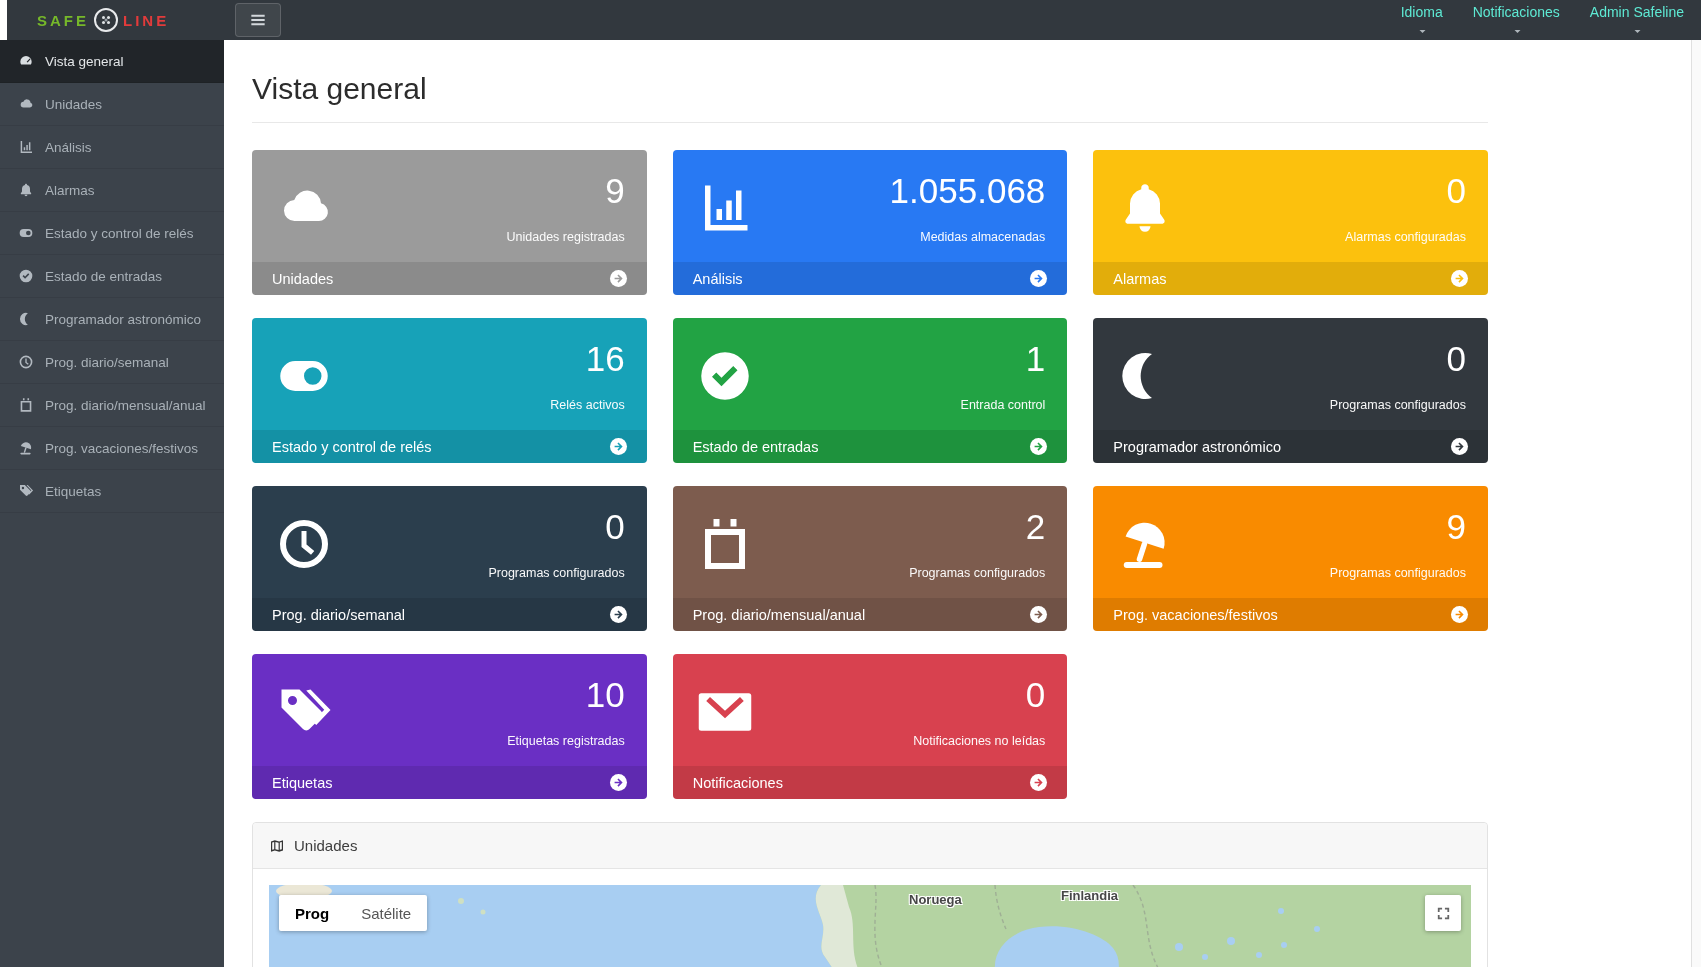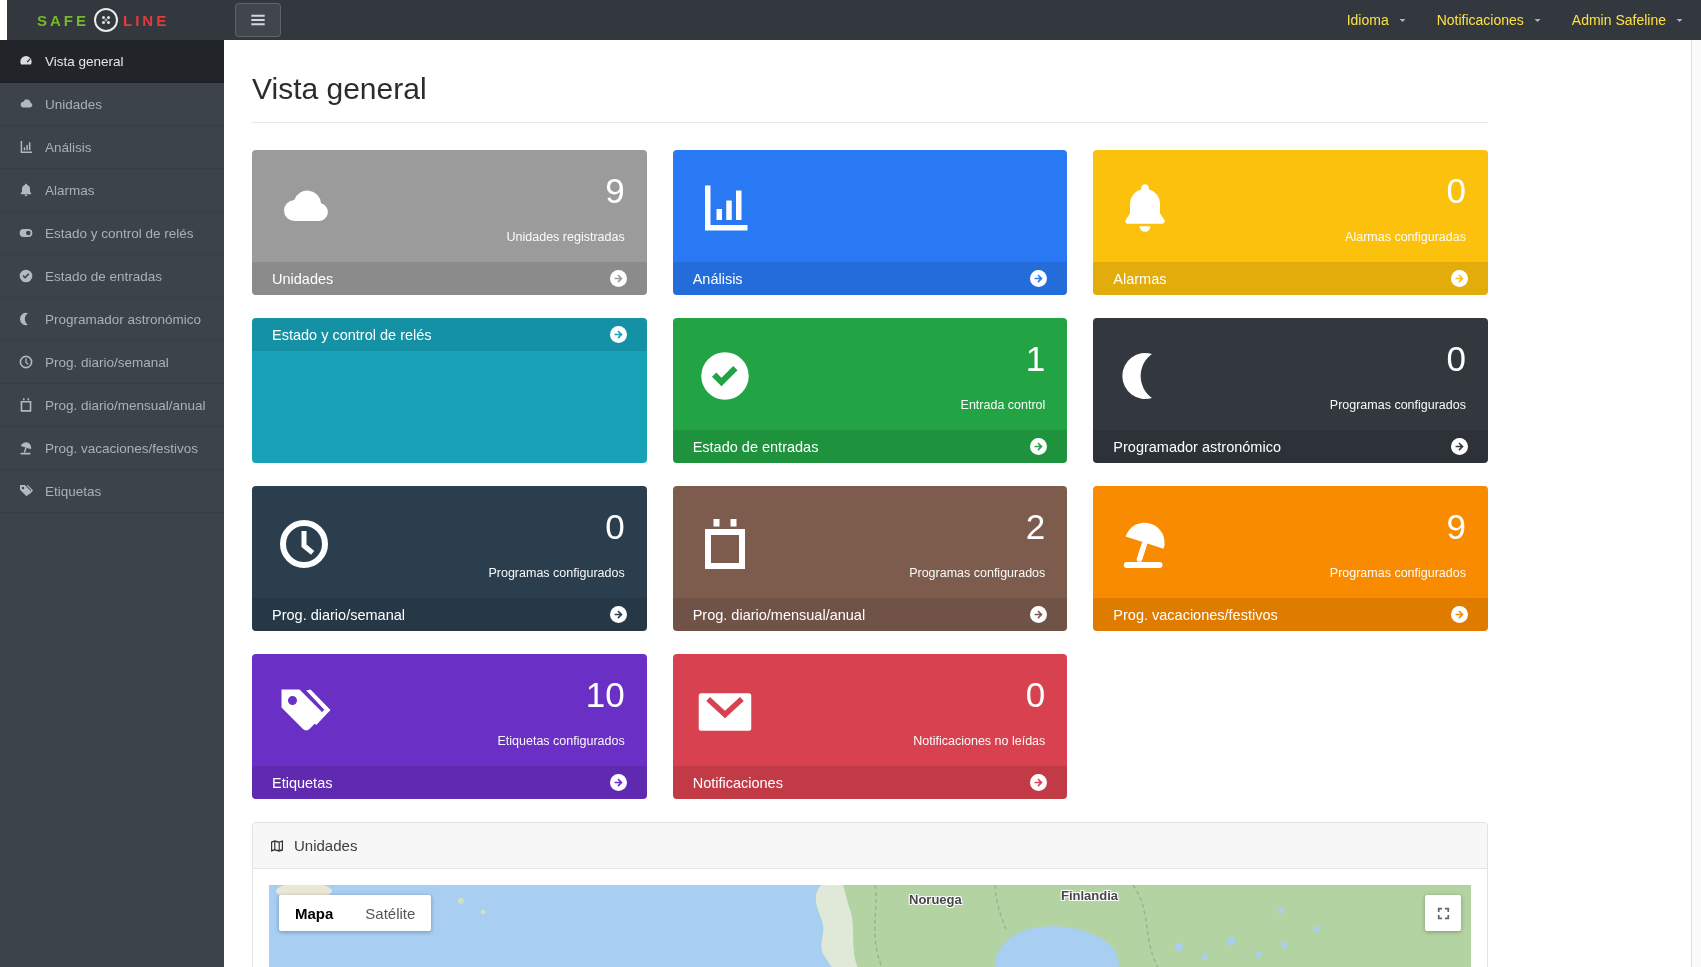--- a/index.html
+++ b/index.html
@@ -29,21 +29,21 @@
     position:absolute;left:6px;top:6px;width:3px;height:3px;border-radius:50%;background:#dfe3e6;
     box-shadow:5px 0 0 #dfe3e6,0 5px 0 #dfe3e6,5px 5px 0 #dfe3e6,2.5px 2.5px 0 #9aa1a7;
   }
   .hamburger{
     margin-left:4px;width:44px;height:32px;border-radius:4px;
     background:rgba(255,255,255,.07);border:1px solid rgba(255,255,255,.16);
     display:flex;align-items:center;justify-content:center;cursor:pointer;color:#d3d8dc;
   }
   .hamburger .icn{width:20px;height:16px;}
   .topbar-menu{margin-left:auto;display:flex;align-items:center;gap:30px;padding-right:24px;}
-  .menu-item{display:flex;align-items:center;gap:7px;color:#fde047;font-size:14px;cursor:pointer;}
+  .menu-item{display:flex;align-items:center;gap:7px;color:#5eead4;font-size:14px;cursor:pointer;flex-direction:column;}
   .menu-item .icn.main{width:17px;height:17px;color:#c3c9ce;}
   .menu-item .caret{width:9px;height:9px;color:#aeb5bb;margin-left:2px;}
 
   
   .sidebar{
     position:absolute;left:0;top:40px;width:224px;height:927px;
     background:var(--sidebar-bg,#3c434b);z-index:20;
   }
   .side-item{
     height:42px;display:flex;align-items:center;padding-left:18px;gap:11px;
@@ -310,20 +310,24 @@
       </span>
     </div>
   </div>
       <div class="card" style="--bg: #2879f3;">
     <div class="card-body">
       <span class="icn card-icn">
             <svg viewBox="0 0 24 24" fill="currentColor" aria-hidden="true">
               <path d="M4 3h2.2v15.8H21V21H4V3zm4.6 9.4h2.2v4.4H8.6v-4.4zm3.9-3.4h2.2v7.8h-2.2V9zm3.9-4h2.2v11.8h-2.2V5z"></path>
             </svg>
           </span>
+      <div class="card-stats">
+        <div class="card-value">1.055.068</div>
+        <div class="card-metric">Medidas almacenadas</div>
+      </div>
     </div>
     <div class="card-footer">
       <span class="card-footer-label">Análisis</span>
       <span class="arrow-badge">
         <span class="icn i11">
               <svg viewBox="0 0 24 24" fill="currentColor" aria-hidden="true">
                 <path d="M3.5 10.2h10.9L9.6 5.4 12 3l9 9-9 9-2.4-2.4 4.8-4.8H3.5v-3.6z"></path>
               </svg>
             </span>
       </span>
@@ -346,20 +350,31 @@
       <span class="arrow-badge">
         <span class="icn i11">
               <svg viewBox="0 0 24 24" fill="currentColor" aria-hidden="true">
                 <path d="M3.5 10.2h10.9L9.6 5.4 12 3l9 9-9 9-2.4-2.4 4.8-4.8H3.5v-3.6z"></path>
               </svg>
             </span>
       </span>
     </div>
   </div>
       <div class="card" style="--bg: #17a2b8;">
+    <div class="card-body">
+      <span class="icn card-icn">
+            <svg viewBox="0 0 24 24" fill="currentColor" aria-hidden="true">
+              <path fill-rule="evenodd" d="M8.5 6h7a6 6 0 0 1 0 12h-7a6 6 0 0 1 0-12zm7 2.5a3.5 3.5 0 1 0 0 7 3.5 3.5 0 0 0 0-7z"></path>
+            </svg>
+          </span>
+      <div class="card-stats">
+        <div class="card-value">16</div>
+        <div class="card-metric">Relés activos</div>
+      </div>
+    </div>
     <div class="card-footer">
       <span class="card-footer-label">Estado y control de relés</span>
       <span class="arrow-badge">
         <span class="icn i11">
               <svg viewBox="0 0 24 24" fill="currentColor" aria-hidden="true">
                 <path d="M3.5 10.2h10.9L9.6 5.4 12 3l9 9-9 9-2.4-2.4 4.8-4.8H3.5v-3.6z"></path>
               </svg>
             </span>
       </span>
     </div>
@@ -487,21 +502,21 @@
       <div class="card" style="--bg: #6a2fc4;">
     <div class="card-body">
       <span class="icn card-icn">
             <svg viewBox="0 0 24 24" fill="currentColor" aria-hidden="true">
               <path fill-rule="evenodd" d="M3 3h7.2l8.6 8.6a1.8 1.8 0 0 1 0 2.6l-4.6 4.6a1.8 1.8 0 0 1-2.6 0L3 10.2V3zm4.4 2.6a1.8 1.8 0 1 0 0 3.6 1.8 1.8 0 0 0 0-3.6z"></path>
               <path d="M12.9 3.4 14.6 3l8 8.2-5.7 6-1.5-1.4 4.7-4.7-7.2-7.7z"></path>
             </svg>
           </span>
       <div class="card-stats">
         <div class="card-value">10</div>
-        <div class="card-metric">Etiquetas configurados</div>
+        <div class="card-metric">Etiquetas registradas</div>
       </div>
     </div>
     <div class="card-footer">
       <span class="card-footer-label">Etiquetas</span>
       <span class="arrow-badge">
         <span class="icn i11">
               <svg viewBox="0 0 24 24" fill="currentColor" aria-hidden="true">
                 <path d="M3.5 10.2h10.9L9.6 5.4 12 3l9 9-9 9-2.4-2.4 4.8-4.8H3.5v-3.6z"></path>
               </svg>
             </span>
@@ -566,21 +581,21 @@
           <circle cx="192" cy="16" r="3" fill="#cfe0c2"></circle>
           <circle cx="214" cy="27" r="2.5" fill="#cfe0c2"></circle>
           <circle cx="150" cy="42" r="3" fill="#cfe0c2"></circle>
 
           <path d="M606 0 C610 22 600 48 612 80" fill="none" stroke="#9cab94" stroke-width="1.4" stroke-dasharray="4 3" opacity="0.9"></path>
           <path d="M726 0 C727 16 731 30 737 44" fill="none" stroke="#9cab94" stroke-width="1.4" stroke-dasharray="4 3" opacity="0.9"></path>
           <path d="M864 0 C884 28 872 56 892 88" fill="none" stroke="#9cab94" stroke-width="1.4" stroke-dasharray="4 3" opacity="0.9"></path>
         </svg>
 
         <div class="map-type">
-          <span class="mbtn sel">Mapa</span>
+          <span class="mbtn sel">Prog</span>
           <span class="mbtn unsel">Satélite</span>
         </div>
 
         <div class="map-label" style="left:640px;top:7px;">Noruega</div>
         <div class="map-label" style="left:792px;top:3px;">Finlandia</div>
 
         <div class="fullscreen-btn">
           <span class="icn">
               <svg viewBox="0 0 24 24" fill="currentColor" aria-hidden="true">
                 <path d="M4 4h6v2.5H6.5V10H4V4zm10 0h6v6h-2.5V6.5H14V4zM4 14h2.5v3.5H10V20H4v-6zm13.5 0H20v6h-6v-2.5h3.5V14z"></path>

